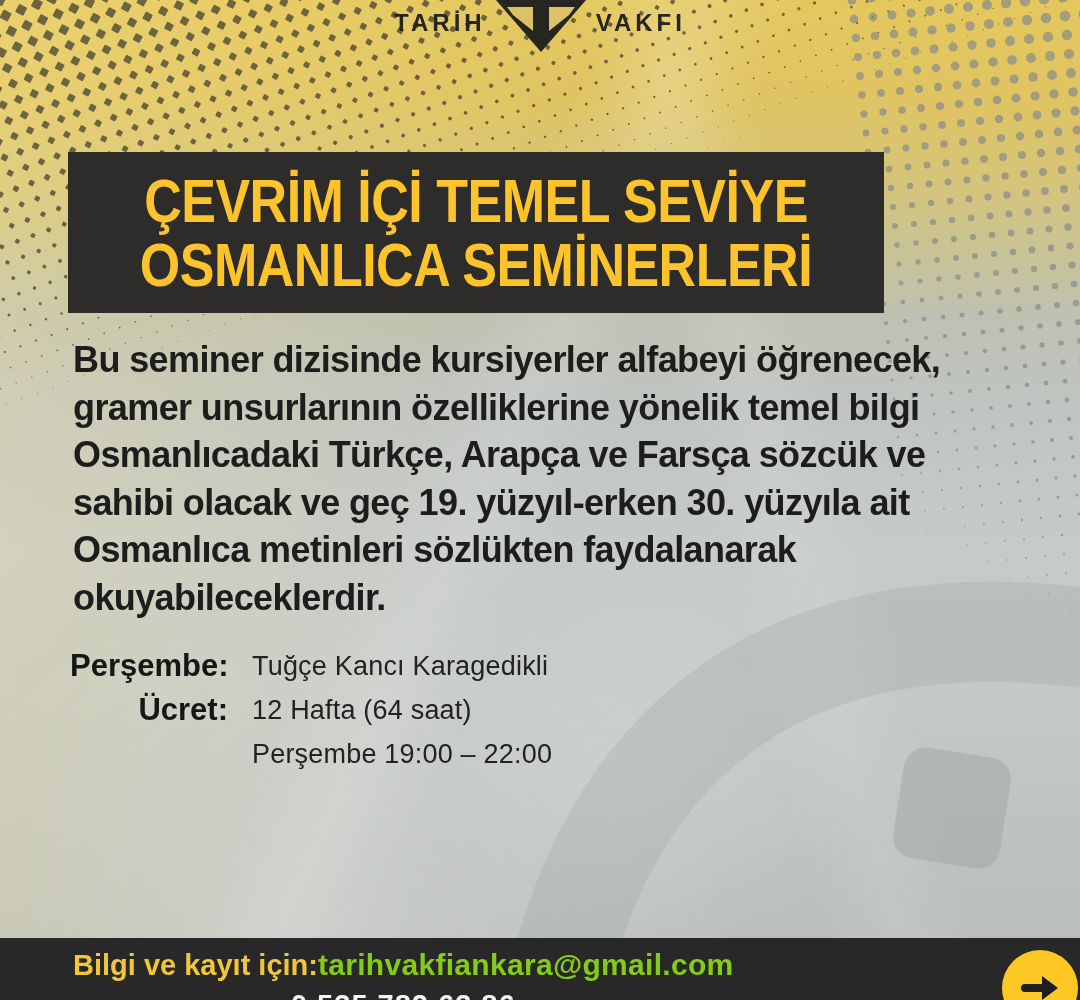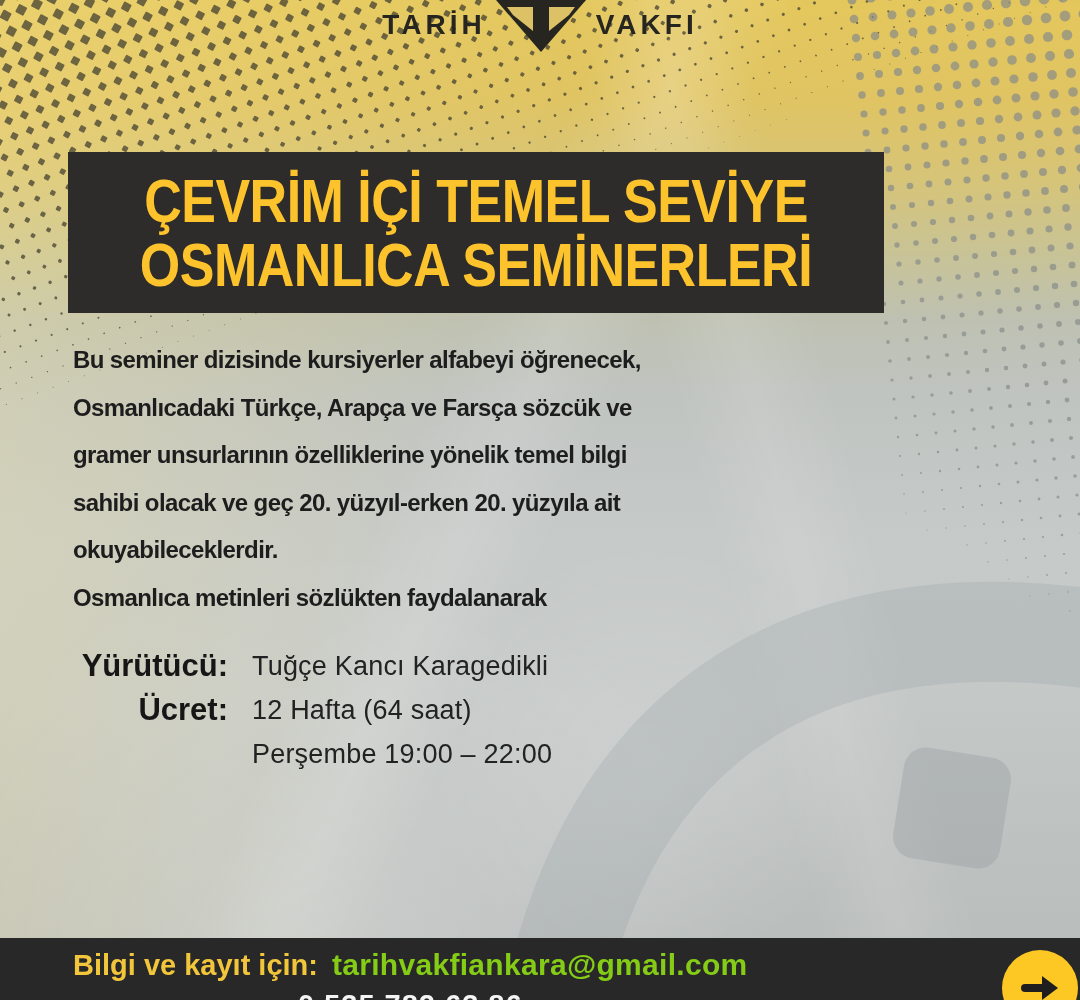--- a/index.html
+++ b/index.html
@@ -29,59 +29,59 @@
     position:absolute;left:898px;top:752px;width:108px;height:112px;z-index:2;
     background:#9aa0a2;opacity:.42;border-radius:22px;transform:rotate(9deg);
     pointer-events:none;
   }
   
   .logo-row{
     position:absolute;top:0;left:0;right:0;z-index:5;
     display:flex;justify-content:center;align-items:flex-start;
   }
   .logo-text{
-    margin-top:9px;font-size:28px;font-weight:700;letter-spacing:4px;
+    margin-top:9px;font-size:24px;font-weight:700;letter-spacing:4px;
     color:#26251f;
   }
   .logo-mark{margin:0 10px;display:block;}
   
   .title-box{
     position:absolute;left:68px;top:152px;width:816px;height:161px;z-index:5;
     background:#2d2c2a;
     display:flex;flex-direction:column;justify-content:center;
   }
   .title-line{
     font-size:52px;line-height:64px;font-weight:700;letter-spacing:-0.5px;
     color:#fcc32d;text-align:center;transform:scaleY(1.16);
     white-space:nowrap;
   }
   
   .description{position:absolute;left:73px;top:336px;z-index:5;}
   .desc-line{
-    font-size:24px;line-height:47.5px;font-weight:700;letter-spacing:-0.6px;
+    font-size:36px;line-height:47.5px;font-weight:700;letter-spacing:-0.6px;
     color:#1d1d1d;white-space:nowrap;
   }
   
   .details{position:absolute;left:70px;top:644px;z-index:5;}
   .d-row{display:flex;line-height:44px;}
   .d-label{
     width:158px;text-align:right;font-size:31px;font-weight:700;color:#161616;
     white-space:nowrap;
   }
   .d-value{
     margin-left:24px;font-size:27px;font-weight:400;color:#222;
     white-space:nowrap;letter-spacing:0.2px;
   }
   
   .footer-bar{
     position:absolute;left:0;top:938px;width:1080px;height:120px;z-index:6;
     background:#282828;box-sizing:border-box;padding:10px 0 0 73px;
   }
   .footer-line1{display:flex;align-items:baseline;line-height:34px;white-space:nowrap;}
-  .f-label{font-size:29px;font-weight:700;color:#f2c63b;margin-right:14px;}
+  .f-label{font-size:29px;font-weight:700;color:#f2c63b;margin-right:0;}
   .f-email{font-size:30px;font-weight:700;color:#84cc16;letter-spacing:0.3px;}
   .footer-lines{display:inline-block;}
   .footer-phone{
     margin-top:6px;text-align:center;font-size:29px;font-weight:700;
     color:#f4f4f4;letter-spacing:1px;line-height:34px;
   }
   .arrow-btn{
     position:absolute;left:1002px;top:12px;width:76px;height:76px;
     border-radius:50%;background:#fdc824;cursor:pointer;
     display:flex;align-items:center;justify-content:center;
@@ -1362,30 +1362,30 @@
     <span class="logo-text">VAKFI</span>
   </header>
 
   <div class="title-box">
     <div class="title-line">ÇEVRİM İÇİ TEMEL SEVİYE</div>
     <div class="title-line">OSMANLICA SEMİNERLERİ</div>
   </div>
 
   <div class="description" id="description">
       <div class="desc-line">Bu seminer dizisinde kursiyerler alfabeyi öğrenecek,</div>
+      <div class="desc-line">gramer unsurlarının özelliklerine yönelik temel bilgi</div>
       <div class="desc-line">Osmanlıcadaki Türkçe, Arapça ve Farsça sözcük ve</div>
-      <div class="desc-line">gramer unsurlarının özelliklerine yönelik temel bilgi</div>
-      <div class="desc-line">sahibi olacak ve geç 20. yüzyıl-erken 20. yüzyıla ait</div>
+      <div class="desc-line">sahibi olacak ve geç 19. yüzyıl-erken 30. yüzyıla ait</div>
+      <div class="desc-line">Osmanlıca metinleri sözlükten faydalanarak</div>
       <div class="desc-line">okuyabileceklerdir.</div>
-      <div class="desc-line">Osmanlıca metinleri sözlükten faydalanarak</div>
     </div>
 
   <div class="details" id="details">
       <div class="d-row">
-        <div class="d-label">Yürütücü:</div>
+        <div class="d-label">Perşembe:</div>
         <div class="d-value">Tuğçe Kancı Karagedikli</div>
       </div>
       <div class="d-row">
         <div class="d-label">Ücret:</div>
         <div class="d-value">12 Hafta (64 saat)</div>
       </div>
       <div class="d-row">
         <div class="d-label"></div>
       </div>
       <div class="d-row">

